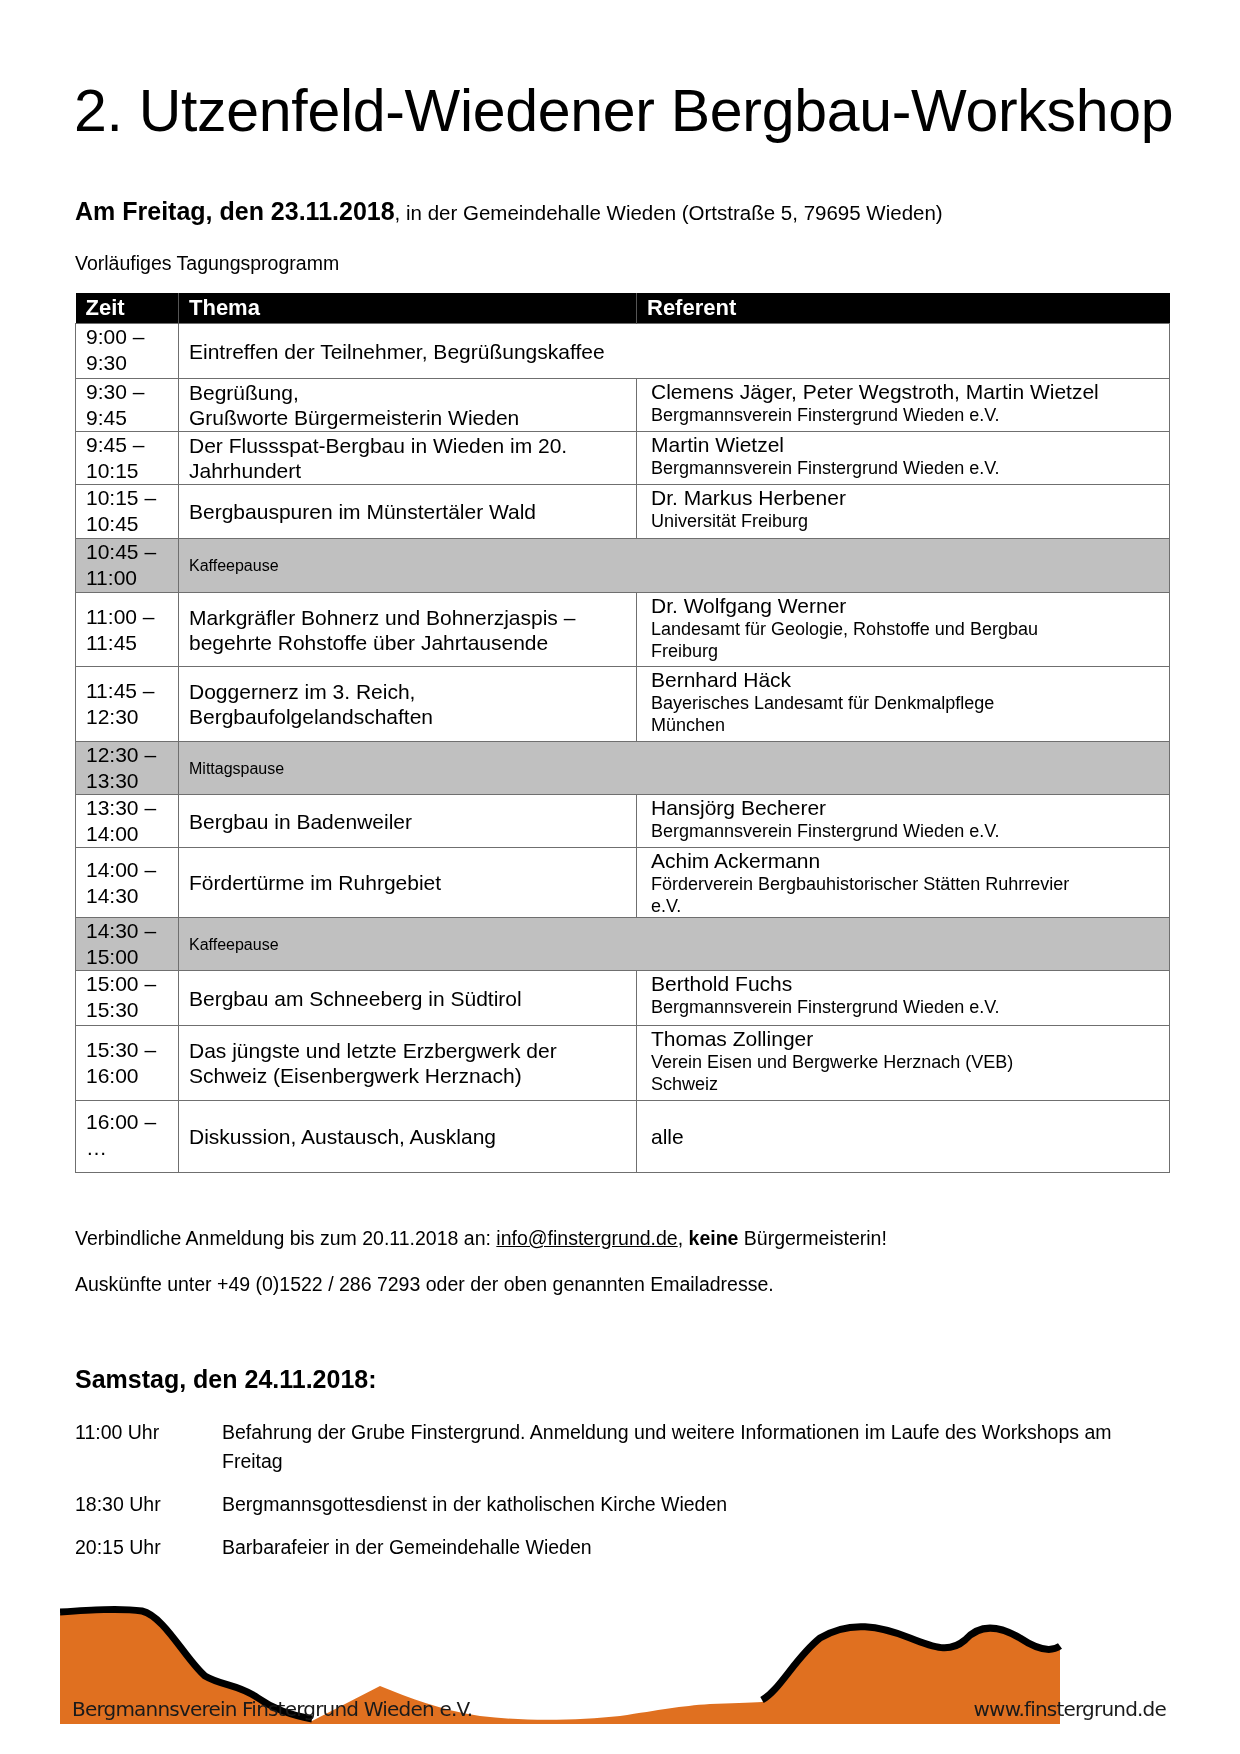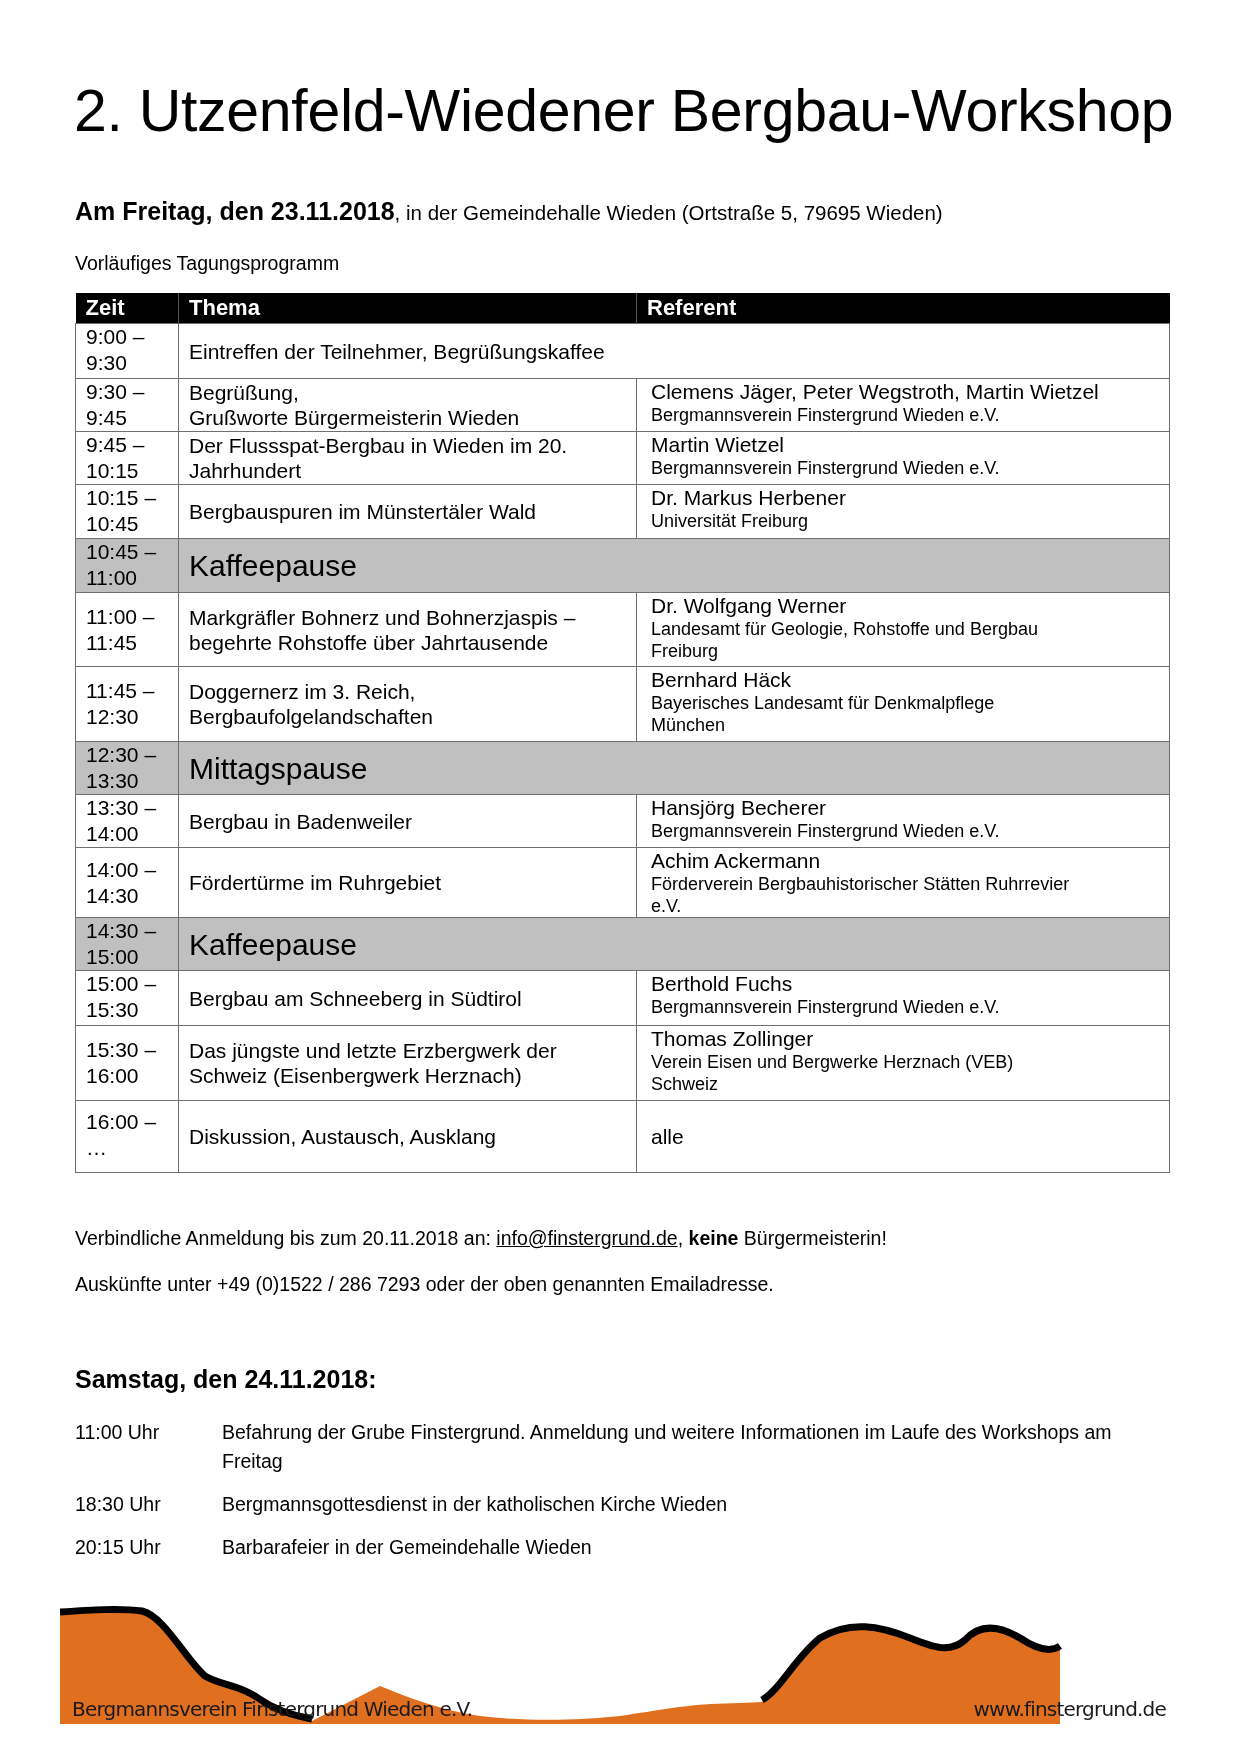--- a/index.html
+++ b/index.html
@@ -16,21 +16,21 @@
   #schedule col.c2 { width: 458px; }
   #schedule col.c3 { width: 533px; }
   #schedule th { background: #000; color: #fff; font-weight: bold; font-size: 22px; text-align: left;
                  height: 30px; padding: 0 0 0 10px; line-height: 30px; border-left: 1px solid #555; }
   #schedule th:first-child { border-left: none; }
   #schedule td { border: 1.5px solid #6f6f6f; font-size: 21px; line-height: 25px; padding: 0 0 0 10px;
                  vertical-align: middle; }
   #schedule td.time { padding-left: 10px; padding-top: 0; vertical-align: top; line-height: 26px; }
   #schedule td.ref { vertical-align: top; padding-top: 1px; padding-left: 14px; }
   #schedule tr.break td { background: #c0c0c0; }
-  #schedule tr.break td.topic { font-size: 30px; }
+  #schedule tr.break td.topic { font-size: 16px; }
   .ref-name { display: block; font-size: 21px; line-height: 24px; }
   .ref-org  { display: block; font-size: 18px; line-height: 22px; }
   .cell-line { display: block; }
 
   #reg1 { left: 75px; top: 1225px; font-size: 19.5px; line-height: 26px; white-space: nowrap; }
   #reg1 a { color: #000; text-decoration: underline; }
   #reg2 { left: 75px; top: 1271px; font-size: 19.5px; line-height: 26px; white-space: nowrap; }
 
   #sat-heading { left: 75px; top: 1363px; font-size: 25px; font-weight: bold; line-height: 32px; white-space: nowrap; }
   .sat-item { position: absolute; left: 75px; width: 1100px; font-size: 19.5px; line-height: 29px; }

